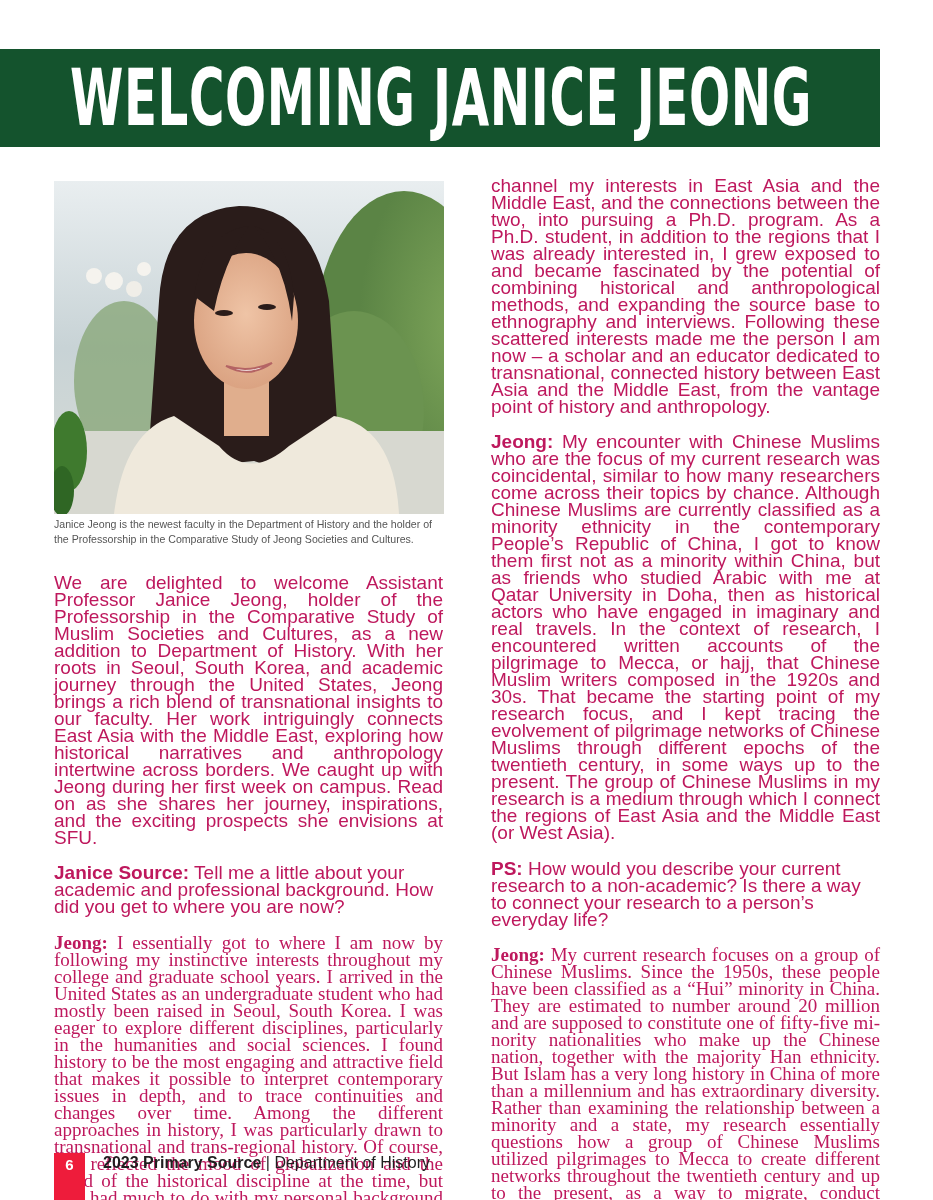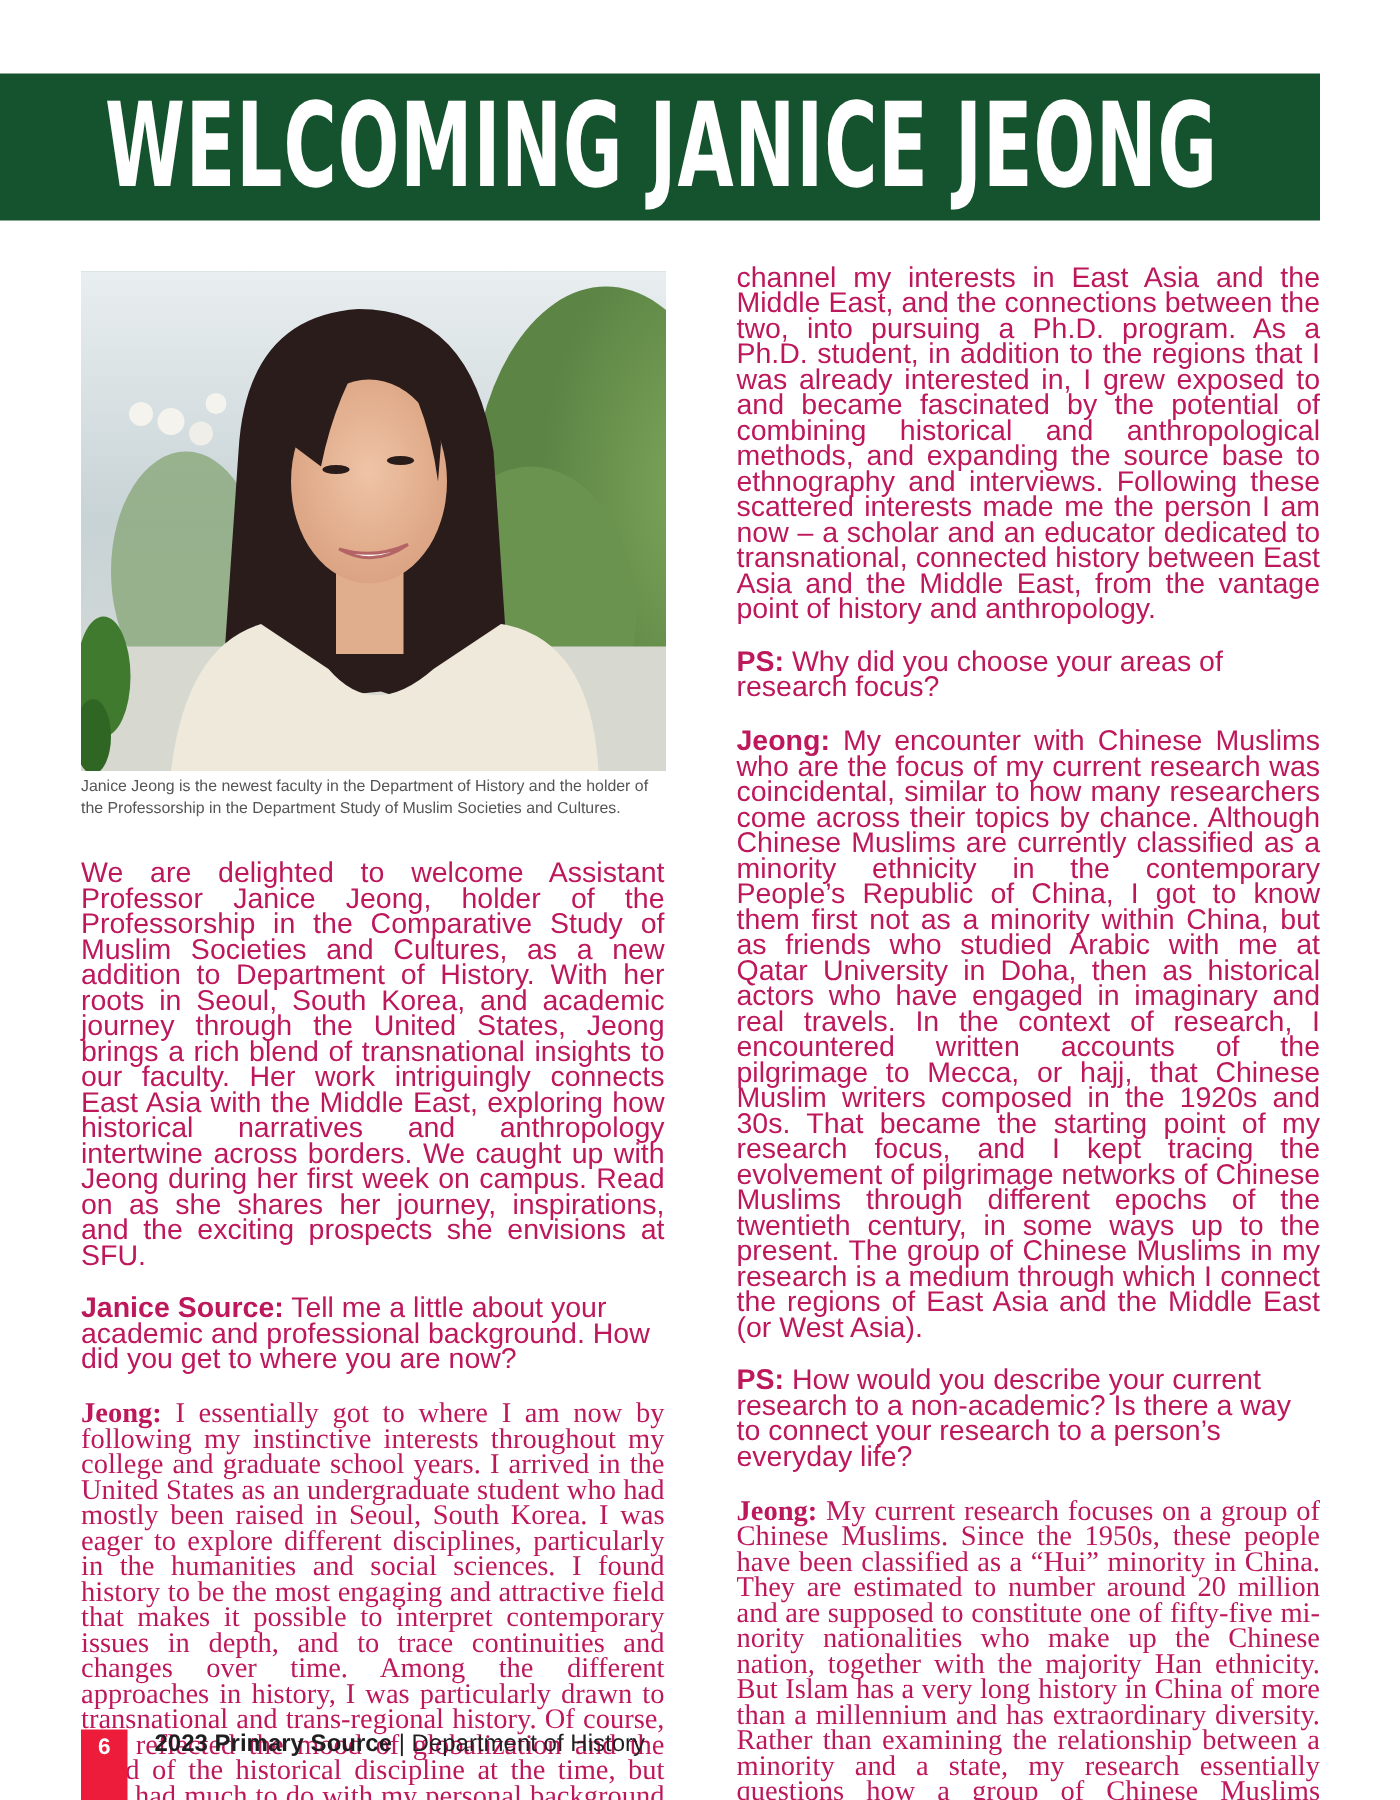--- a/index.html
+++ b/index.html
@@ -111,31 +111,30 @@
     <path d="M140 115 Q150 50 195 45 Q170 80 160 130 Z" fill="#2a1c1a"></path>
     <path d="M240 115 Q235 55 200 45 Q230 80 238 140 Z" fill="#2a1c1a"></path>
 
     <ellipse cx="170" cy="132" rx="9" ry="3" fill="#2a1c1a"></ellipse>
     <ellipse cx="213" cy="126" rx="9" ry="3" fill="#2a1c1a"></ellipse>
 
     <path d="M172 185 Q195 198 218 182 Q195 192 172 185 Z" fill="#ffffff" stroke="#b46464" stroke-width="2"></path>
   </svg>
 </div>
 
-<div class="caption">Janice Jeong is the newest faculty in the Department of History and the holder of the Professorship in the Department Study of Muslim Societies and Cultures.</div>
+<div class="caption">Janice Jeong is the newest faculty in the Department of History and the holder of the Professorship in the Comparative Study of Jeong Societies and Cultures.</div>
 
 <div class="col col-left">
   <p class="intro">We are delighted to welcome Assistant Professor Janice Jeong, holder of the Professorship in the Comparative Study of Muslim Soci­eties and Cultures, as a new addition to Department of History. With her roots in Seoul, South Korea, and academic journey through the United States, Jeong brings a rich blend of transnational insights to our faculty. Her work intriguingly connects East Asia with the Middle East, exploring how historical narratives and anthropology intertwine across borders. We caught up with Jeong during her first week on campus. Read on as she shares her journey, inspirations, and the exciting prospects she envisions at SFU.</p>
   <p class="q"><span class="lbl">Janice Source:</span><span> Tell me a little about your academic and pro­fessional background. How did you get to where you are now?</span></p>
   <p class="last"><span class="lbl">Jeong:</span><span> I essentially got to where I am now by following my instinctive interests throughout my college and graduate school years. I arrived in the United States as an undergraduate student who had mostly been raised in Seoul, South Korea. I was eager to explore different disciplines, particularly in the humanities and social sciences. I found history to be the most engaging and attractive field that makes it possible to interpret contemporary issues in depth, and to trace continuities and changes over time. Among the different approaches in history, I was particularly drawn to transnational and trans-regional history. Of course, this reflected the mood of globalization and the trend of the historical discipline at the time, but also had much to do with my personal background in Korea/East Asia that shaped my aca­demic interests, and my growing curiosity about regions beyond it, particularly the Middle East and Muslim societies. I decided to</span></p>
 </div>
 
 <div class="col col-right">
   <p><span>channel my interests in East Asia and the Middle East, and the connections between the two, into pursuing a Ph.D. program. As a Ph.D. student, in addition to the regions that I was already interested in, I grew exposed to and became fascinated by the potential of combining historical and anthropological methods, and expanding the source base to ethnography and interviews. Following these scattered interests made me the person I am now – a scholar and an educator dedicated to transnational, connected history between East Asia and the Middle East, from the vantage point of history and anthropology.</span></p>
-  <p class="q"><span class="lbl">PS:</span><span> Why did you choose your areas of research focus?</span></p>
   <p><span class="lbl">Jeong:</span><span> My encounter with Chinese Muslims who are the focus of my current research was coincidental, similar to how many researchers come across their topics by chance. Although Chinese Muslims are currently classified as a minority ethnicity in the contemporary People’s Republic of China, I got to know them first not as a minority within China, but as friends who studied Arabic with me at Qatar University in Doha, then as his­torical actors who have engaged in imaginary and real travels. In the context of research, I encountered written accounts of the pilgrimage to Mecca, or hajj, that Chinese Muslim writers composed in the 1920s and 30s. That became the starting point of my research focus, and I kept tracing the evolvement of pilgrimage networks of Chinese Muslims through different epochs of the twentieth century, in some ways up to the present. The group of Chinese Muslims in my research is a medium through which I connect the regions of East Asia and the Middle East (or West Asia).</span></p>
   <p class="q"><span class="lbl">PS:</span><span> How would you describe your current research to a non-ac­ademic? Is there a way to connect your research to a person’s everyday life?</span></p>
   <p class="last"><span class="lbl">Jeong:</span><span> My current research focuses on a group of Chinese Muslims. Since the 1950s, these people have been classified as a “Hui” minority in China. They are estimated to number around 20 million and are supposed to constitute one of fifty-five mi­nority nationalities who make up the Chinese nation, together with the majority Han ethnicity. But Islam has a very long his­tory in China of more than a millennium and has extraordinary diversity. Rather than examining the relationship between a minority and a state, my research essentially questions how a group of Chinese Muslims utilized pilgrimages to Mecca to create different networks throughout the twentieth century and up to the present, as a way to migrate, conduct diplomacy, and settle. Many of these endeavors, the course of moving and being stuck, and their outcomes depended on the larger social and political contexts, like most of our lives today.</span></p>
 </div>
 
 <div class="footer-block">
   <div class="footer-num">6</div>
 </div>
 <div class="footer-text"><span class="pub">2023 Primary Source</span><span> | </span><span>Department of History</span></div>
 

